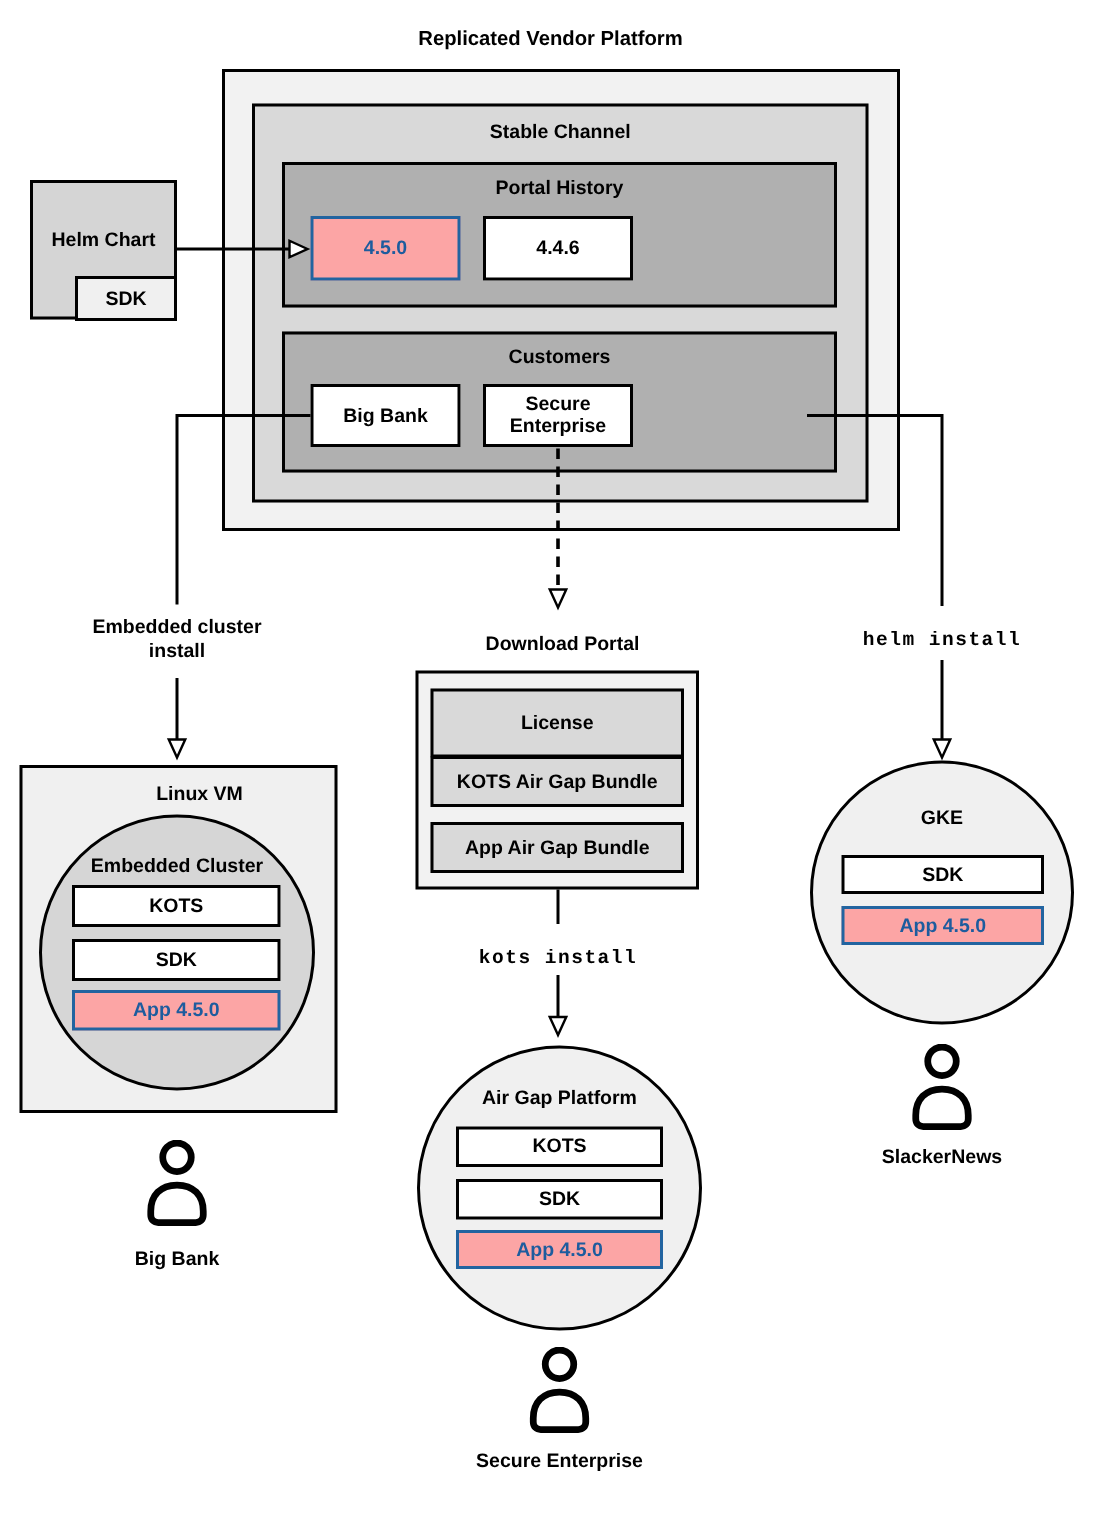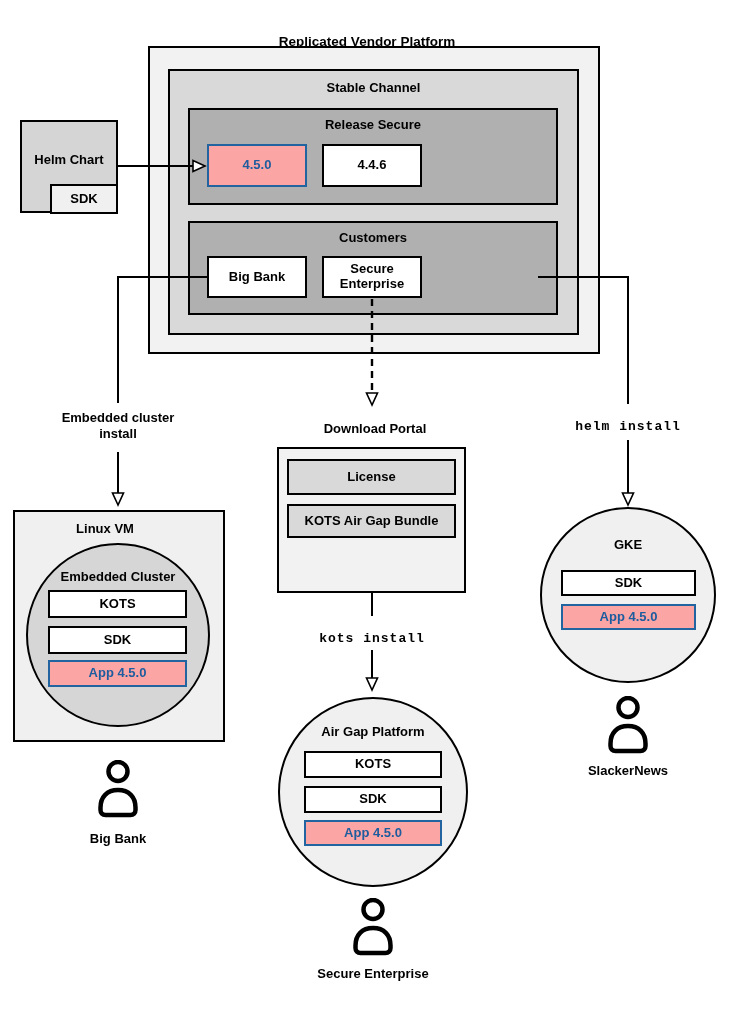--- a/index.html
+++ b/index.html
@@ -22,63 +22,64 @@
   .bg-helm{background:#d5d5d5;}
   .bg-light{background:#f0f0f0;}
   .bg-circle-dk{background:#d6d6d6;}
   .person{position:absolute;}
 </style>
 </head>
 <body>
 
 <div class="canvas">
 
-  <div class="lbl" style="left:0;top:34px;width:734px;font-size:13.5px;">Replicated Vendor Platform</div>
+  <div class="lbl" style="left:0;top:18px;width:734px;font-size:13.5px;">Replicated Vendor Platform</div>
 
   <div class="box bg-l1" style="left:148px;top:46px;width:452px;height:308px;"></div>
 
   <div class="box bg-l2" style="left:168px;top:69px;width:411px;height:266px;"></div>
   <div class="box-title" style="left:168px;top:80px;width:411px;">Stable Channel</div>
 
   <div class="box bg-l3" style="left:188px;top:108px;width:370px;height:97px;"></div>
-  <div class="box-title" style="left:188px;top:117px;width:370px;">Release Secure</div>
+  <div class="box-title" style="left:188px;top:117px;width:370px;">Portal History</div>
   <div class="cell blue" style="left:207px;top:144px;width:100px;height:43px;">4.5.0</div>
   <div class="cell" style="left:322px;top:144px;width:100px;height:43px;">4.4.6</div>
 
   <div class="box bg-l3" style="left:188px;top:221px;width:370px;height:94px;"></div>
   <div class="box-title" style="left:188px;top:230px;width:370px;text-align:center;">Customers</div>
   <div class="cell" style="left:207px;top:256px;width:100px;height:42px;">Big Bank</div>
   <div class="cell" style="left:322px;top:256px;width:100px;height:42px;">Secure Enterprise</div>
 
   <div class="box bg-helm" style="left:20px;top:120px;width:98px;height:93px;"></div>
   <div class="box-title" style="left:20px;top:152px;width:98px;">Helm Chart</div>
   <div class="cell bg-light" style="left:50px;top:184px;width:68px;height:30px;background:#f0f0f0;">SDK</div>
 
   <div class="lbl" style="left:48px;top:410px;width:140px;">Embedded cluster install</div>
 
   <div class="box bg-light" style="left:13px;top:510px;width:212px;height:232px;"></div>
-  <div class="box-title" style="left:13px;top:521px;width:184px;">Linux VM</div>
+  <div class="box-title" style="left:13px;top:521px;width:184px;padding-left:28px;">Linux VM</div>
   <div class="box circle bg-circle-dk" style="left:26px;top:543px;width:184px;height:184px;"></div>
   <div class="box-title" style="left:26px;top:569px;width:184px;">Embedded Cluster</div>
   <div class="cell" style="left:48px;top:590px;width:139px;height:28px;">KOTS</div>
   <div class="cell" style="left:48px;top:626px;width:139px;height:28px;">SDK</div>
   <div class="cell blue" style="left:48px;top:660px;width:139px;height:27px;">App 4.5.0</div>
 
   <div class="person" style="left:94px;top:760px;">
     <svg width="48" height="58" viewBox="0 0 48 58">
       <circle cx="24" cy="11.5" r="9.5" fill="#fff" stroke="#000" stroke-width="4.5"></circle>
       <path d="M24 30 C13 30 6.5 37 6.5 47.5 L6.5 50 C6.5 53 8.5 55 11.5 55 L36.5 55 C39.5 55 41.5 53 41.5 50 L41.5 47.5 C41.5 37 35 30 24 30 Z" fill="#fff" stroke="#000" stroke-width="4.5" stroke-linejoin="round"></path>
     </svg>
   </div>
   <div class="lbl" style="left:58px;top:831px;width:120px;">Big Bank</div>
 
   <div class="lbl" style="left:295px;top:421px;width:160px;">Download Portal</div>
   <div class="box bg-l1" style="left:277px;top:447px;width:189px;height:146px;"></div>
-  <div class="cell bg-l2" style="left:287px;top:459px;width:169px;height:36px;background:#d9d9d9;">License</div>
+  <div class="cell bg-l2" style="left:287px;top:459px;width:169px;height:46px;background:#d9d9d9;">License</div>
   <div class="cell bg-l2" style="left:287px;top:504px;width:169px;height:34px;background:#d9d9d9;">KOTS Air Gap Bundle</div>
+  <div class="cell bg-l2" style="left:287px;top:548px;width:169px;height:34px;background:#d9d9d9;">App Air Gap Bundle</div>
 
   <div class="lbl mono" style="left:302px;top:631px;width:140px;">kots install</div>
 
   <div class="box circle bg-light" style="left:278px;top:697px;width:190px;height:190px;"></div>
   <div class="box-title" style="left:278px;top:724px;width:190px;">Air Gap Platform</div>
   <div class="cell" style="left:304px;top:751px;width:138px;height:27px;">KOTS</div>
   <div class="cell" style="left:304px;top:786px;width:138px;height:27px;">SDK</div>
   <div class="cell blue" style="left:304px;top:820px;width:138px;height:26px;">App 4.5.0</div>
 
   <div class="person" style="left:349px;top:898px;">

